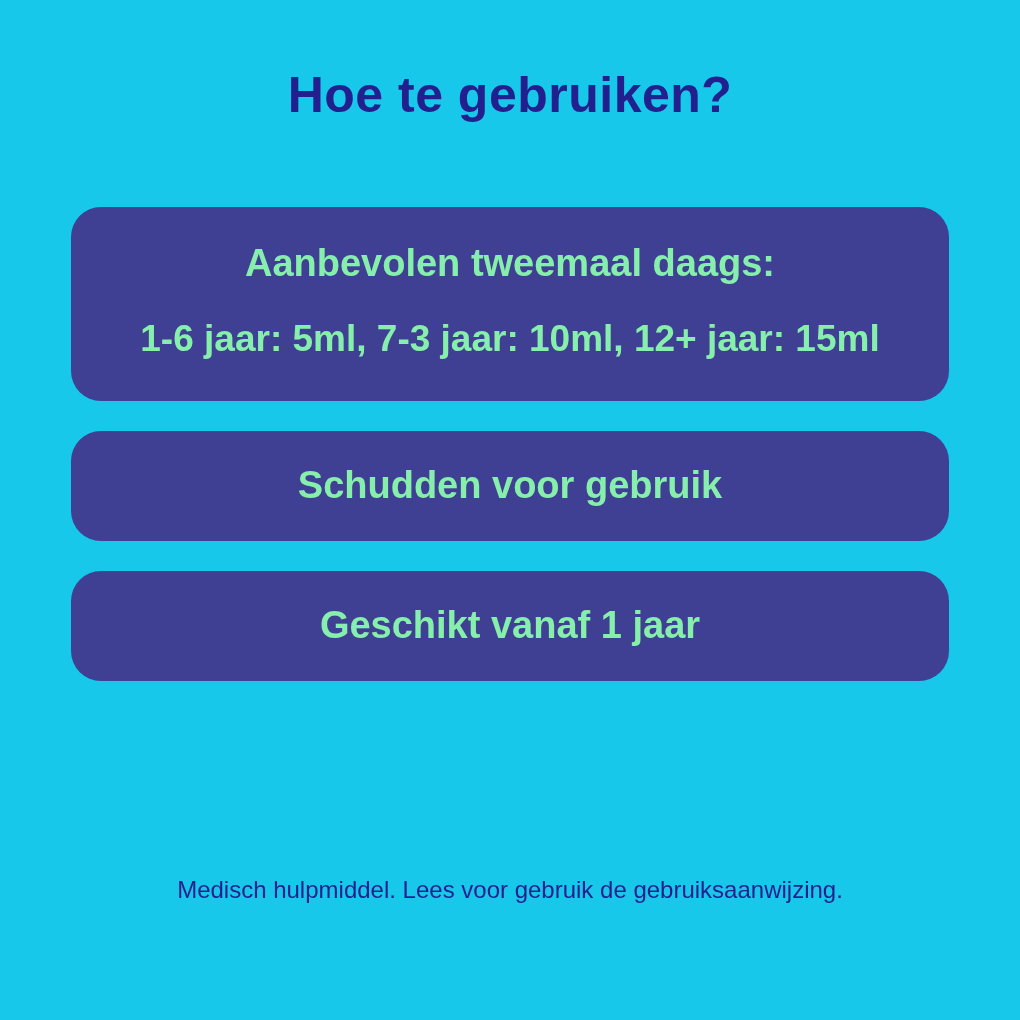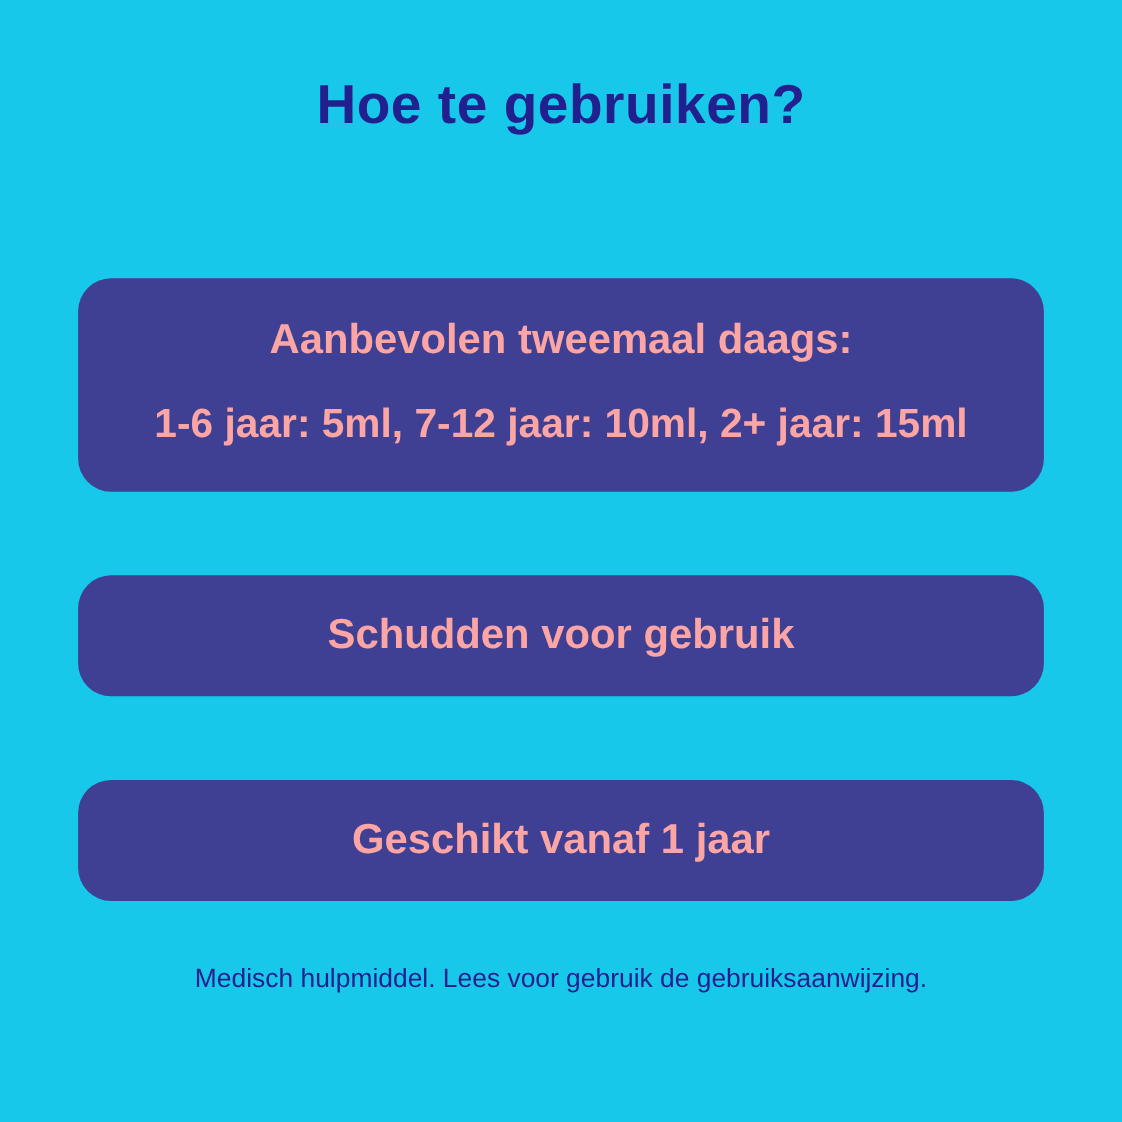--- a/index.html
+++ b/index.html
@@ -36,27 +36,26 @@
     width: 878px;
     display: flex;
     flex-direction: column;
     align-items: center;
   }
   .card {
     width: 100%;
     box-sizing: border-box;
     background: #3f3f93;
     border-radius: 30px;
-    color: #fca5a5;
+    color: #86efac;
     text-align: center;
     display: flex;
     flex-direction: column;
     align-items: center;
     justify-content: center;
-    margin-top: 46px;
   }
   .card-dosage {
     padding: 34px 22px 40px 22px;
     margin-bottom: 30px;
   }
   .card-line {
     padding: 30px 38px;
     margin-bottom: 30px;
     min-height: 110px;
   }
@@ -92,21 +91,21 @@
 <body>
 
 <div class="page">
 
   <div class="title">Hoe te gebruiken?</div>
 
   <div class="cards">
 
     <div class="card card-dosage">
       <div class="dosage-heading">Aanbevolen tweemaal daags:</div>
-      <div class="dosage-detail">1-6 jaar: 5ml, 7-12 jaar: 10ml, 2+ jaar: 15ml</div>
+      <div class="dosage-detail">1-6 jaar: 5ml, 7-3 jaar: 10ml, 12+ jaar: 15ml</div>
     </div>
 
     <div class="card card-line">
       <div class="card-line-text">Schudden voor gebruik</div>
     </div>
 
     <div class="card card-line">
       <div class="card-line-text">Geschikt vanaf 1 jaar</div>
     </div>
 

